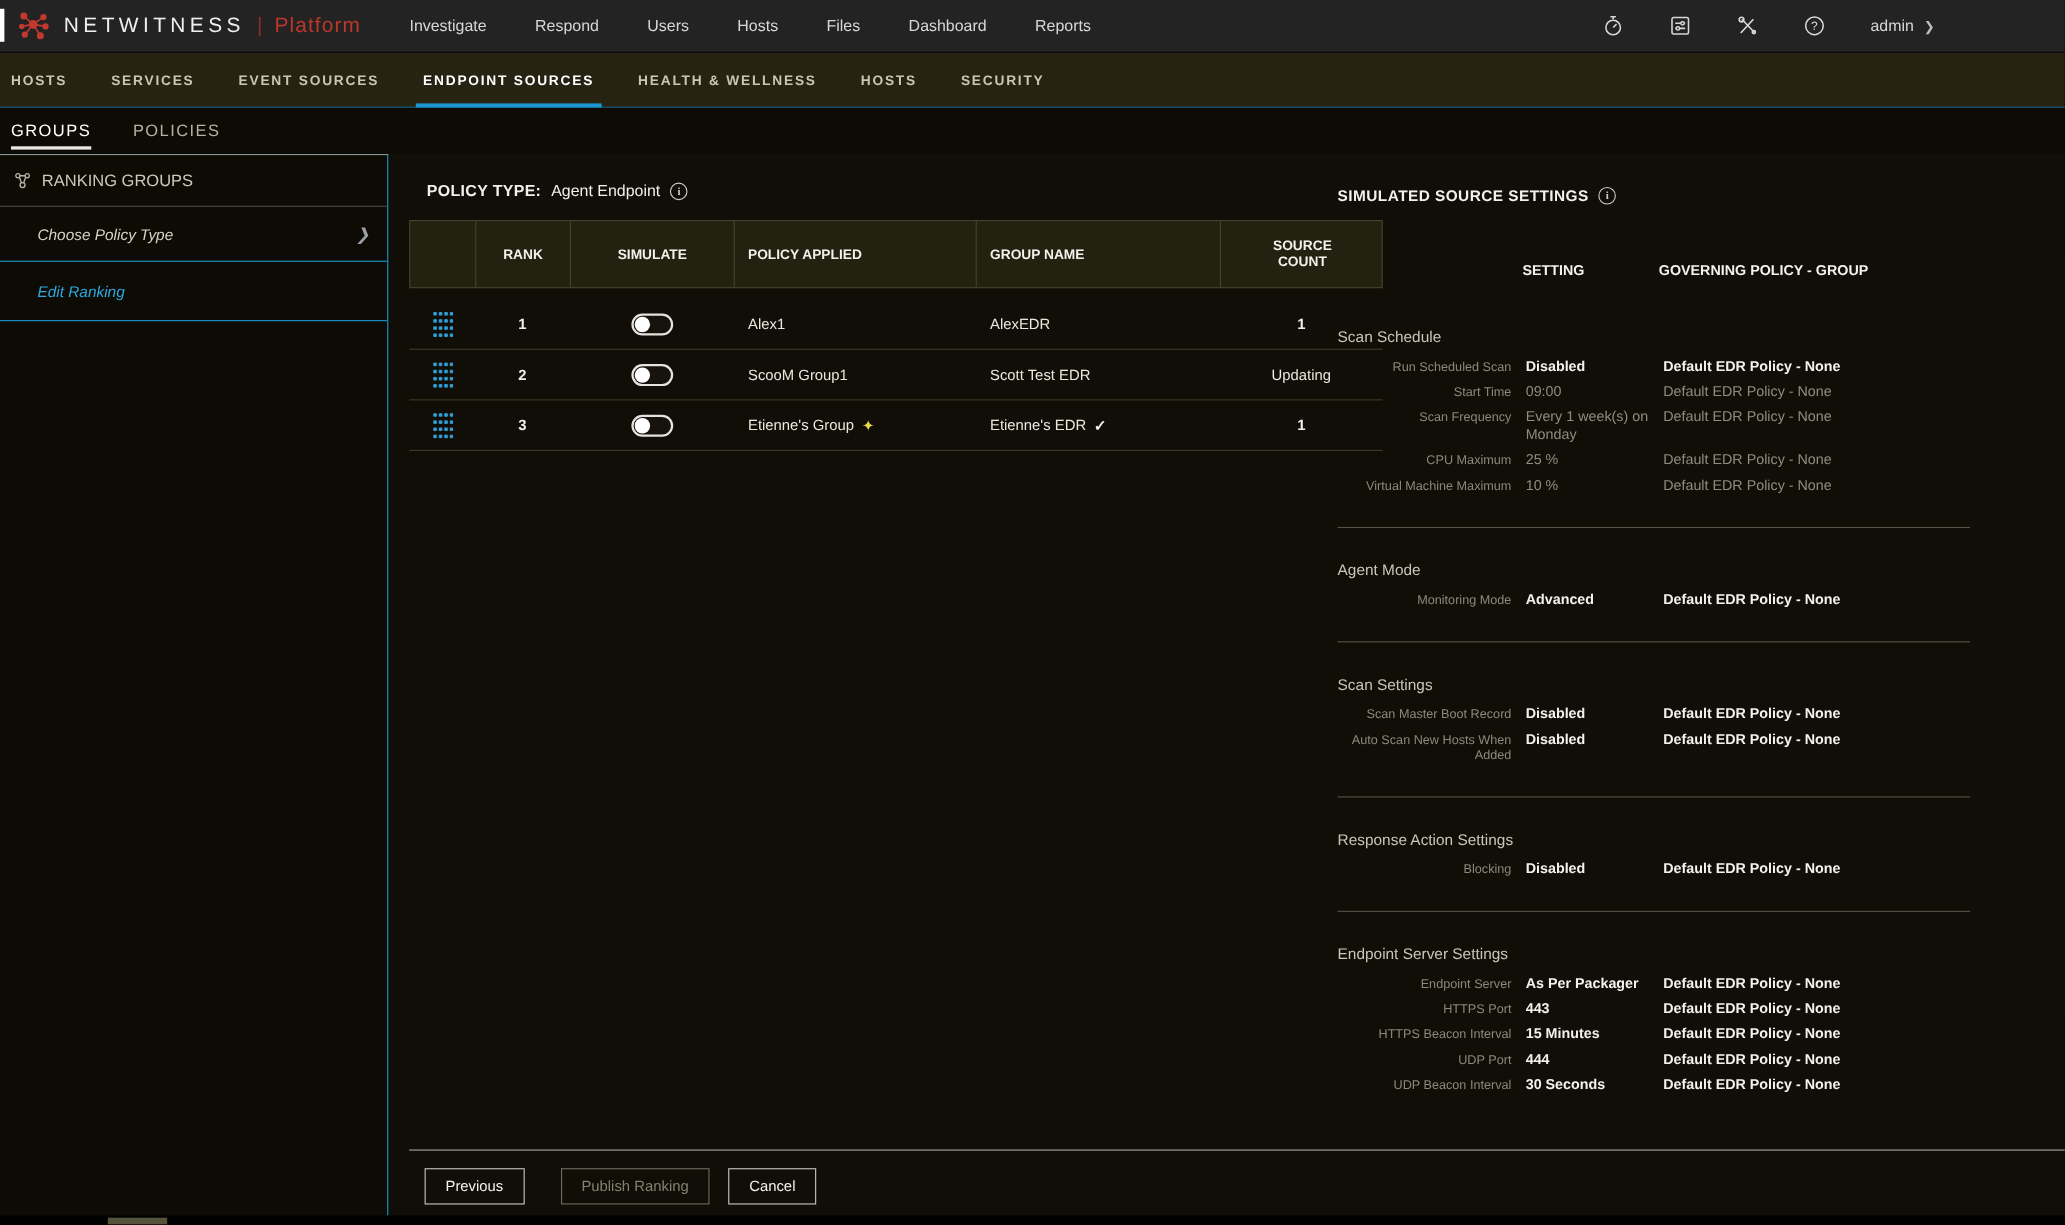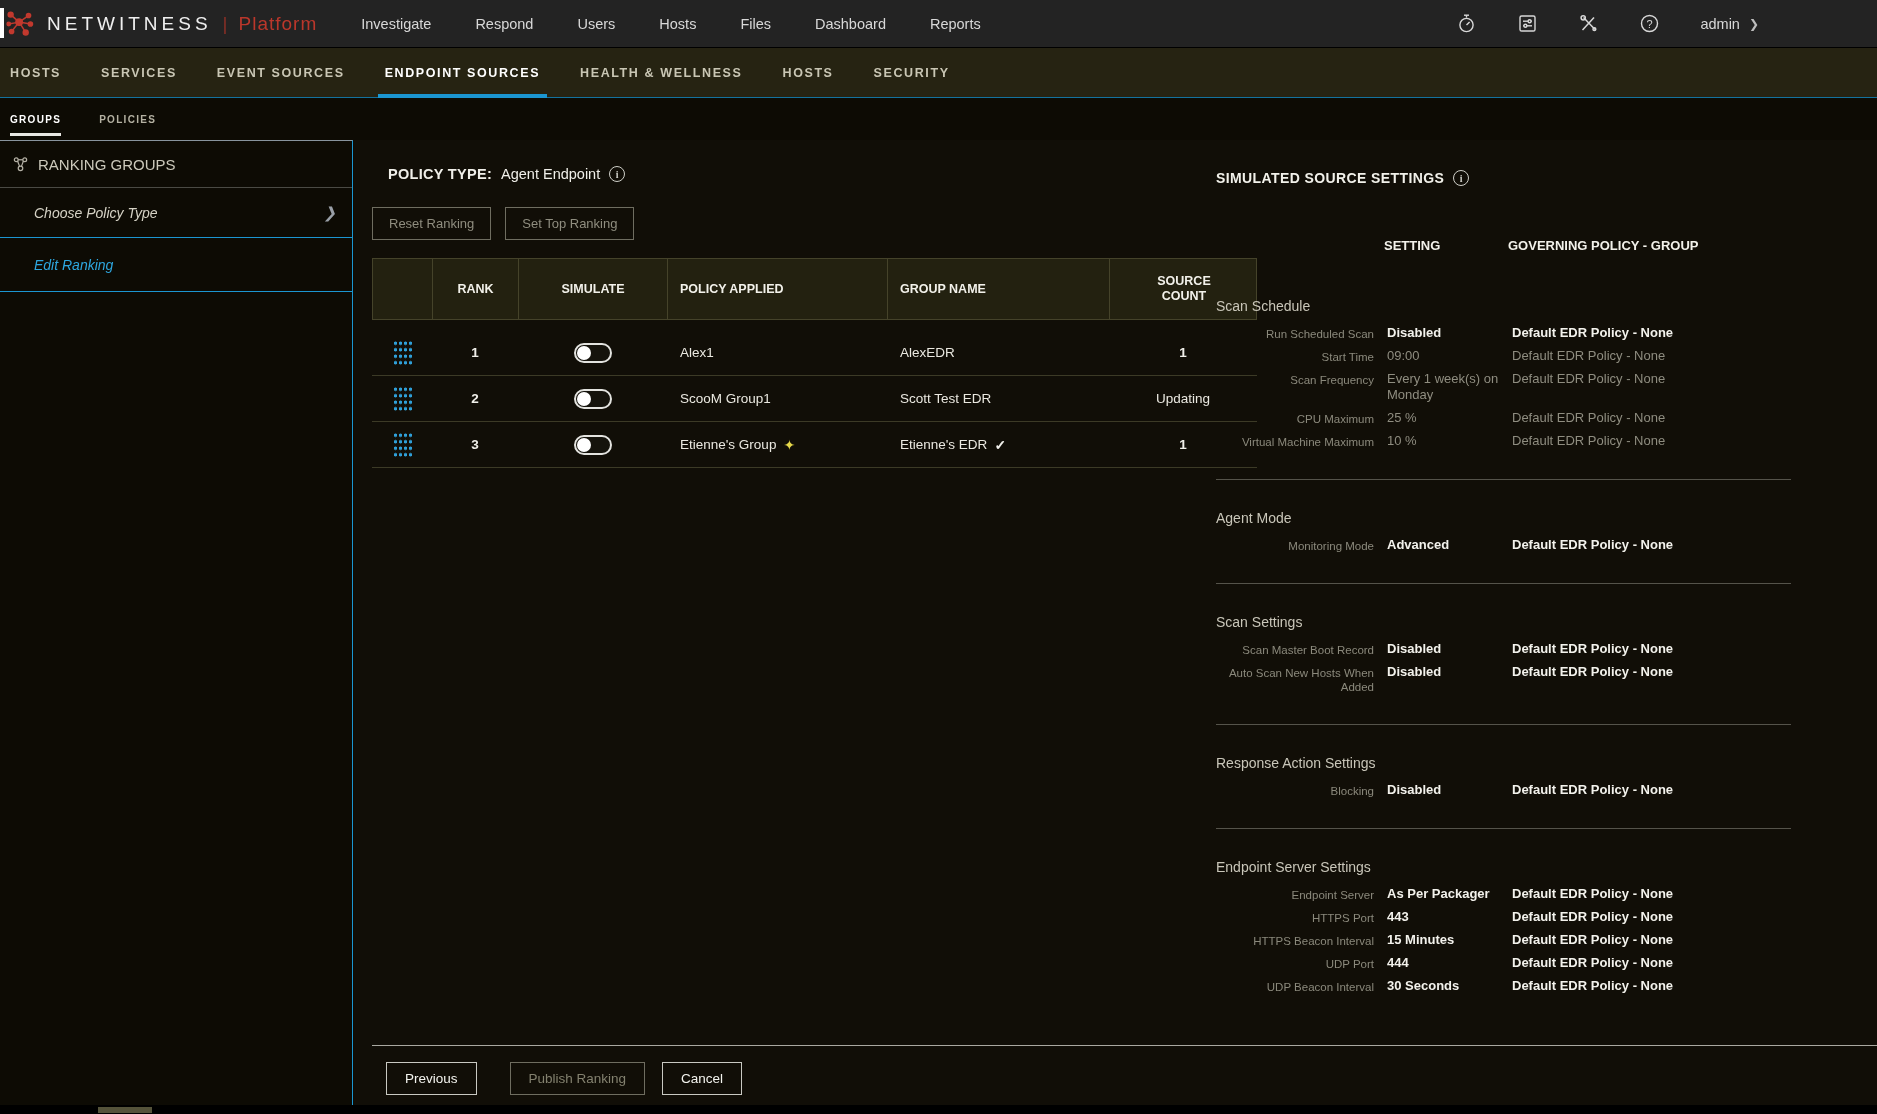--- a/index.html
+++ b/index.html
@@ -2,41 +2,41 @@
 <html><head>
 <meta charset="utf-8">
 <style>
   * { margin:0; padding:0; box-sizing:border-box; }
   html,body { width:1877px; height:1114px; }
   body { position:relative; background:#0e0c05; font-family:"Liberation Sans",sans-serif; overflow:hidden; color:#e8e6de; }
 
   
   .topbar { position:absolute; top:0; left:0; width:100%; height:48px; background:#232323; display:flex; align-items:center; border-bottom:1px solid #000; }
   .artifact { position:absolute; left:0; top:8px; width:4px; height:30px; background:#fff; z-index:6; }
-  .brand { display:flex; align-items:center; gap:10px; padding-left:5px; }
+  .brand { display:flex; align-items:center; gap:10px; padding-left:16px; }
   .brand-name { color:#efefef; font-size:19px; letter-spacing:4px; font-weight:500; }
   .brand-sep { color:#8a2f26; font-size:19px; margin:0 1px; font-weight:300; }
   .brand-product { color:#bb372b; font-size:19px; letter-spacing:1px; }
   .topnav { display:flex; gap:44px; margin-left:44px; }
   .topnav .topnav-link { color:#d8d8d8; font-size:14.5px; cursor:pointer; }
   .top-right { margin-left:auto; display:flex; align-items:center; gap:40px; padding-right:118px; }
   .top-icon { display:flex; align-items:center; cursor:pointer; }
   .admin-cluster { display:flex; align-items:center; gap:9px; cursor:pointer; }
   .admin-label { color:#d8d8d8; font-size:14.5px; }
   .admin-chevron { color:#bdbdbd; font-size:12px; }
 
   
   .nav2 { position:absolute; top:48px; left:0; width:100%; height:50px; background:#262312; display:flex; align-items:center; gap:40px; padding-left:10px; border-bottom:1px solid #13729e; }
   .nav2 .tab { color:#c9c6b4; font-size:12.5px; font-weight:600; letter-spacing:1.6px; height:100%; display:flex; align-items:center; position:relative; cursor:pointer; white-space:nowrap; }
   .nav2 .tab.active { color:#ffffff; }
   .nav2 .tab.active::after { content:""; position:absolute; bottom:-1px; left:-7px; right:-7px; height:4px; background:#1b96d1; }
 
   
   .nav3 { position:absolute; top:98px; left:0; width:100%; height:42px; background:#0d0b04; display:flex; gap:38px; padding-left:10px; align-items:center; }
-  .nav3 .tab { color:#b4b1a2; font-size:10px; font-weight:700; letter-spacing:1.3px; height:100%; display:flex; align-items:center; position:relative; cursor:pointer; }
+  .nav3 .tab { color:#b4b1a2; font-size:15px; font-weight:400; letter-spacing:1.3px; height:100%; display:flex; align-items:center; position:relative; cursor:pointer; }
   .nav3 .tab.active { color:#ffffff; }
   .nav3 .tab.active::after { content:""; position:absolute; bottom:4px; left:0; right:0; height:3px; background:#e8e8e4; }
 
   
   .sidebar { position:absolute; top:140px; left:0; width:353px; bottom:9px; background:#0d0b04; border-top:1px solid #88949e; border-right:1px solid #1b96d1; }
   .side-head { height:47px; display:flex; align-items:center; gap:9px; padding-left:12px; color:#ccc9bb; font-size:15px; border-bottom:1px solid #4a4a44; }
   .side-item { height:50px; display:flex; align-items:center; padding:0 16px 0 34px; color:#d6d3c6; font-size:14px; border-bottom:1px solid #1b96d1; cursor:pointer;font-style:italic; }
   .side-item .chev { margin-left:auto; color:#9aa0a8; font-size:15px; }
   .side-item.active { color:#2ea7e0; height:54px; }
 
@@ -211,24 +211,20 @@
     </div>
 </div>
 
 <div class="content">
   <div class="policy-row">
     <span class="policy-label">POLICY TYPE:</span>
     <span>Agent Endpoint</span>
     <span class="info-icon">i</span>
   </div>
 
-  <div class="actions">
-    <button class="btn">Reset Ranking</button>
-    <button class="btn">Set Top Ranking</button>
-  </div>
 
   <div class="grid-table">
     <div class="t-head" id="t-head">
         <div class="c-center"></div>
         <div class="c-center">
           <span>RANK</span>
         </div>
         <div class="c-center">
           <span>SIMULATE</span>
         </div>

